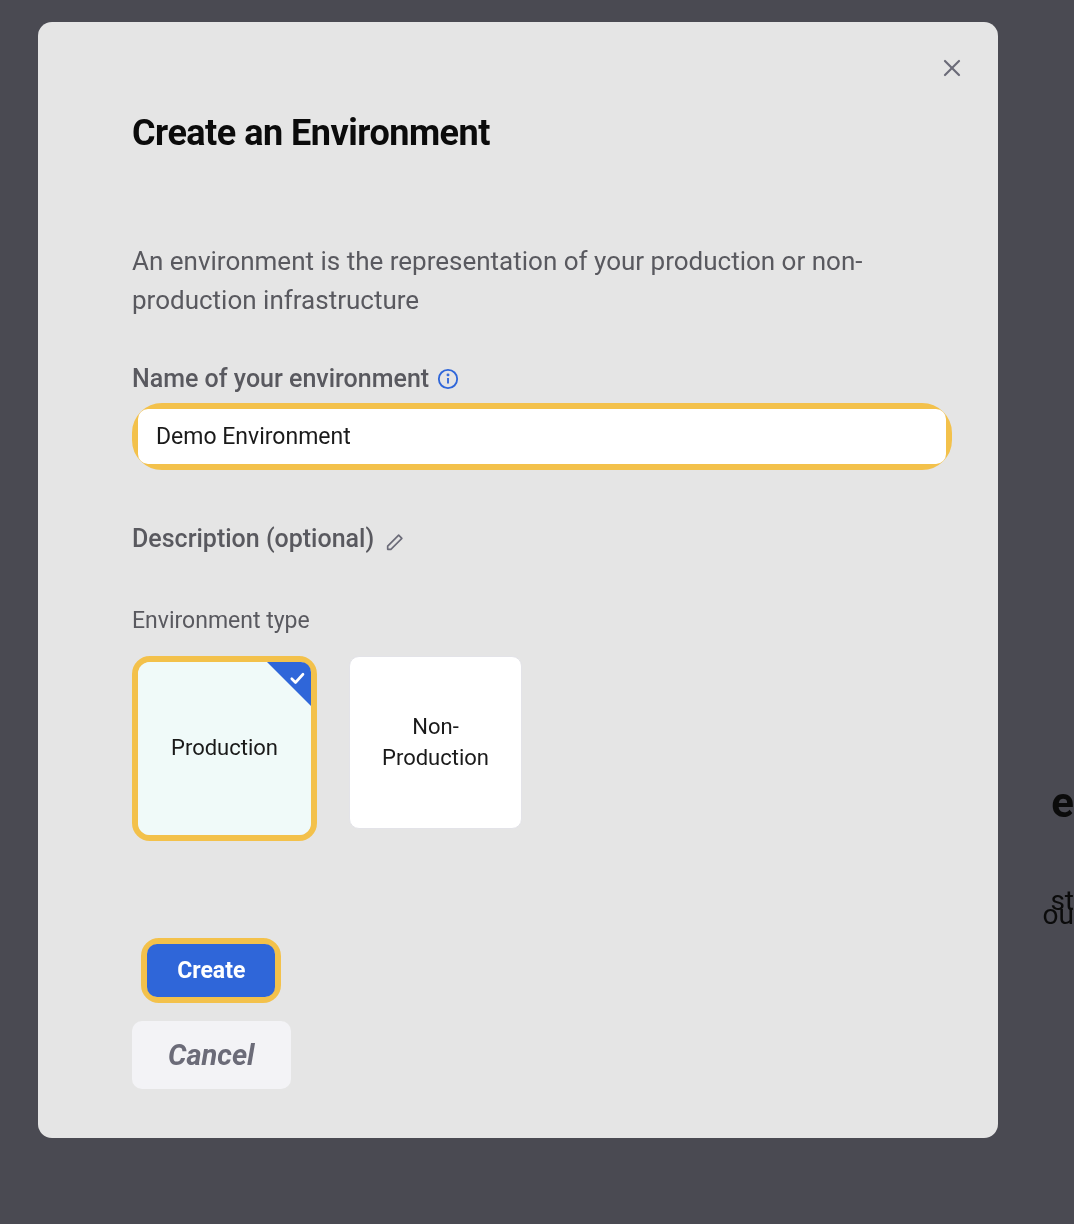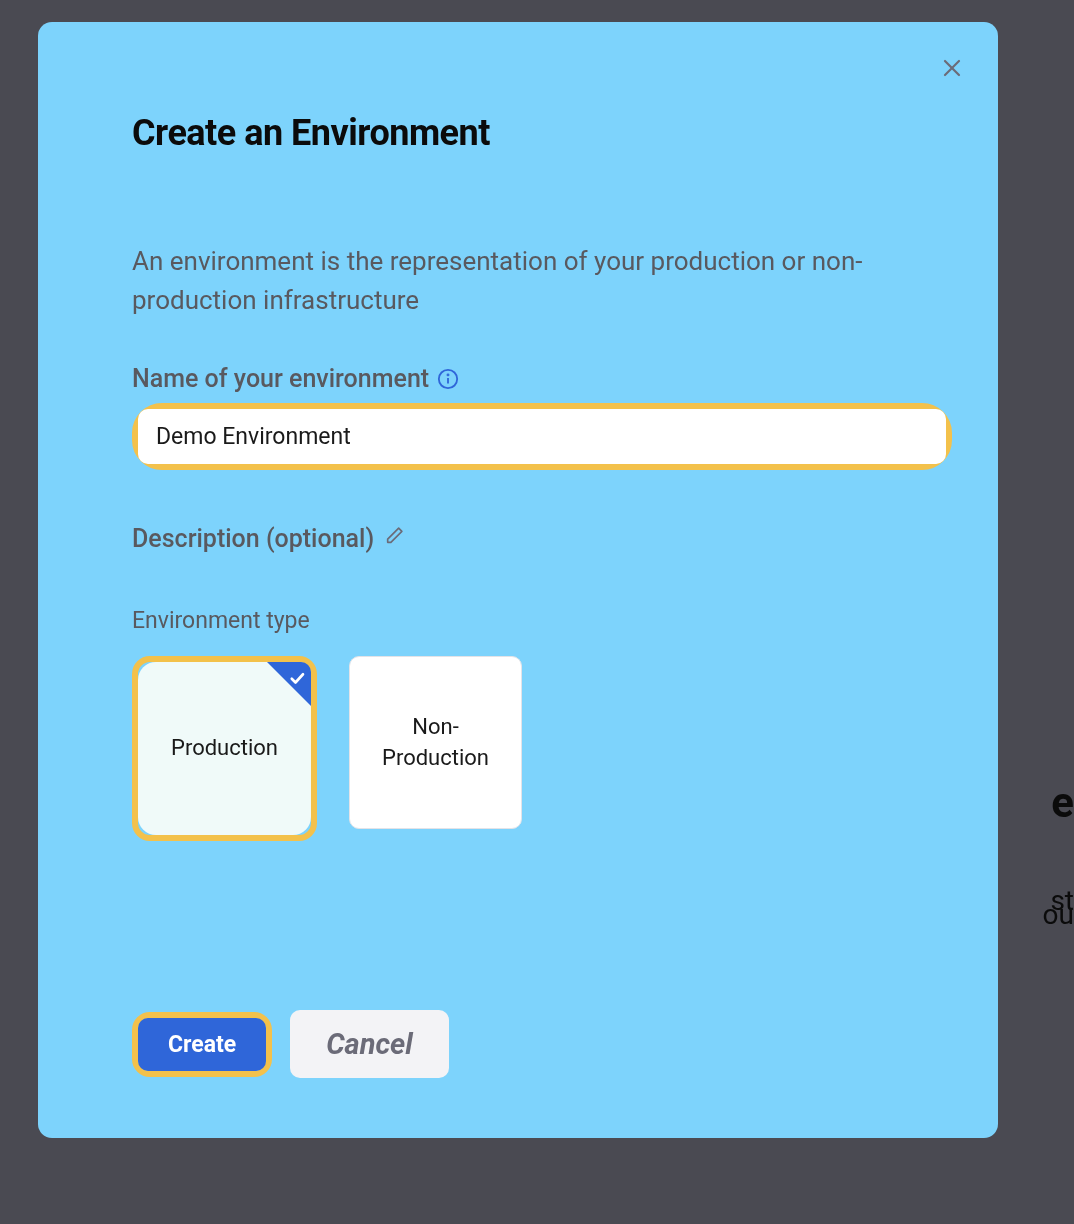--- a/index.html
+++ b/index.html
@@ -14,21 +14,21 @@
       height: 1224px;
       overflow: hidden;
       position: relative;
     }
     .modal {
       position: absolute;
       top: 22px;
       left: 38px;
       width: 960px;
       height: 1116px;
-      background: #7dd3fc;
+      background: #e5e5e5;
       border-radius: 14px;
       padding: 62px 46px 60px 94px;
     }
     .close-btn {
       position: absolute;
       top: 28px;
       right: 28px;
       width: 36px;
       height: 36px;
       display: flex;
@@ -99,21 +99,21 @@
       padding: 14px 18px;
       color: #1a1a1a;
       font-family: inherit;
       border-radius: 10px;
     }
     .section-gap {
       margin-bottom: 54px;
     }
     .desc-label-row {
       display: flex;
-      align-items: flex-start;
+      align-items: flex-end;
       margin-bottom: 54px;
     }
     .env-type-label {
       font-size: 23px;
       font-weight: 400;
       color: #59595f;
       margin-bottom: 22px;
     }
     .cards-row {
       display: flex;
@@ -137,21 +137,21 @@
     .card-selected-wrap {
       border: 6px solid #f3c14b;
       border-radius: 18px;
       padding: 0;
     }
     .card.selected {
       background: #f0faf9;
       border: none;
       width: 173px;
       height: 173px;
-      border-radius: 18px;
+      border-radius: 12px;
     }
     .card-corner {
       position: absolute;
       top: 0;
       right: 0;
       width: 0;
       height: 0;
       border-top: 44px solid #2f66d9;
       border-left: 44px solid transparent;
       border-top-right-radius: 10px;
@@ -161,25 +161,26 @@
       top: 5px;
       right: 5px;
       color: #fff;
     }
     .card-label {
       line-height: 1.4;
       padding: 0 10px;
     }
     .footer {
       position: absolute;
-      bottom: 60px;
+      bottom: 49px;
       left: 94px;
       display: flex;
       align-items: center;
       gap: 18px;
+      flex-direction: column;
     }
     .create-wrap {
       border: 6px solid #f3c14b;
       border-radius: 18px;
     }
     .create-btn {
       background: #2f66d9;
       color: #ffffff;
       font-size: 23px;
       font-weight: 700;

